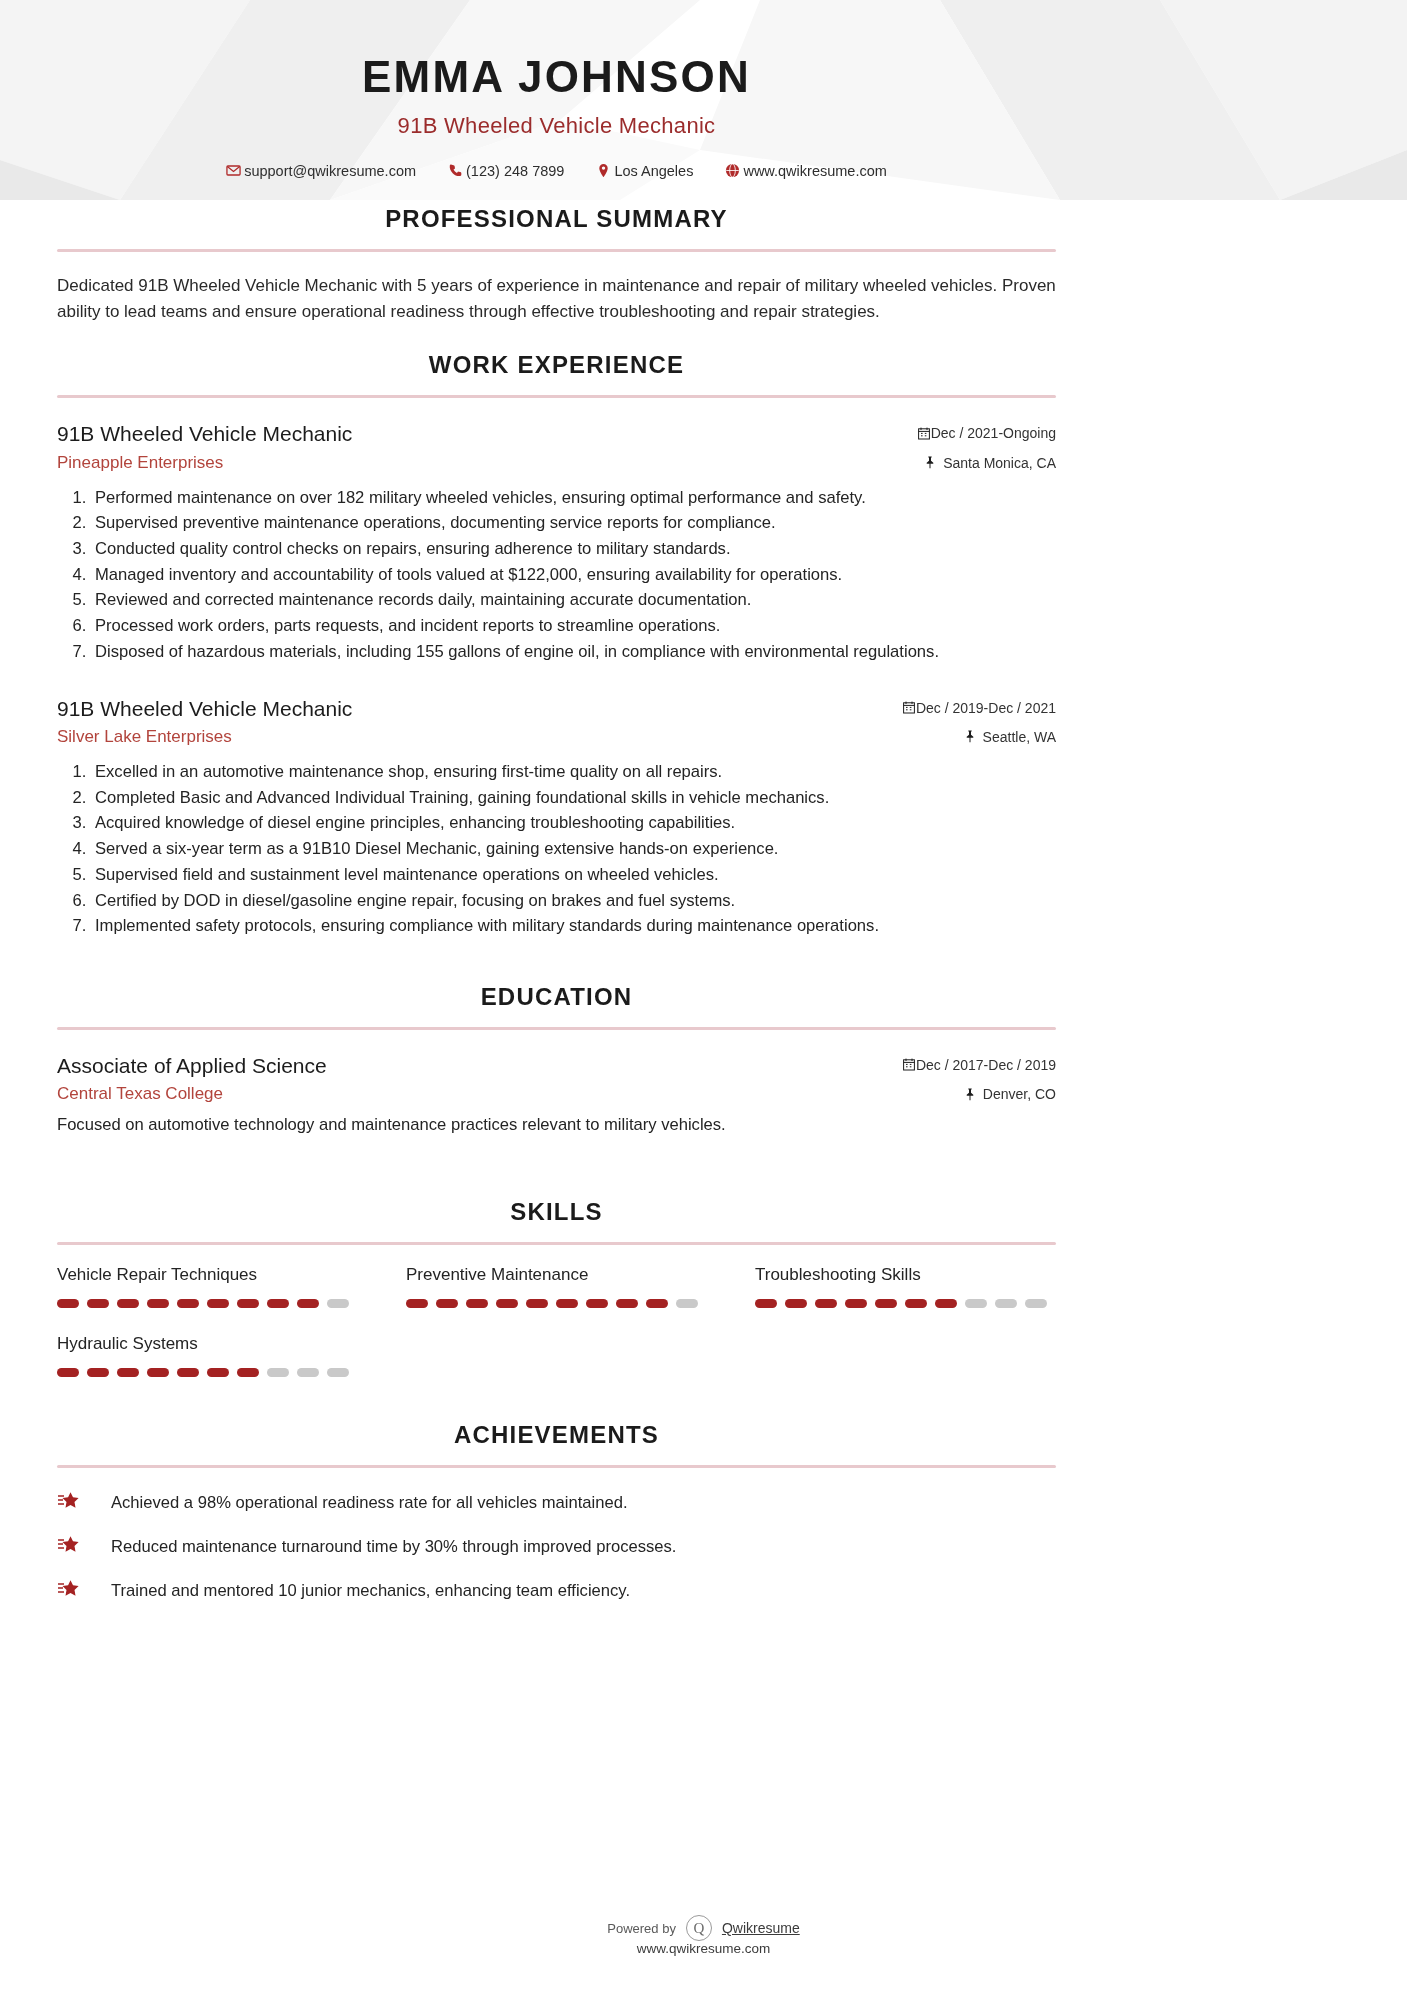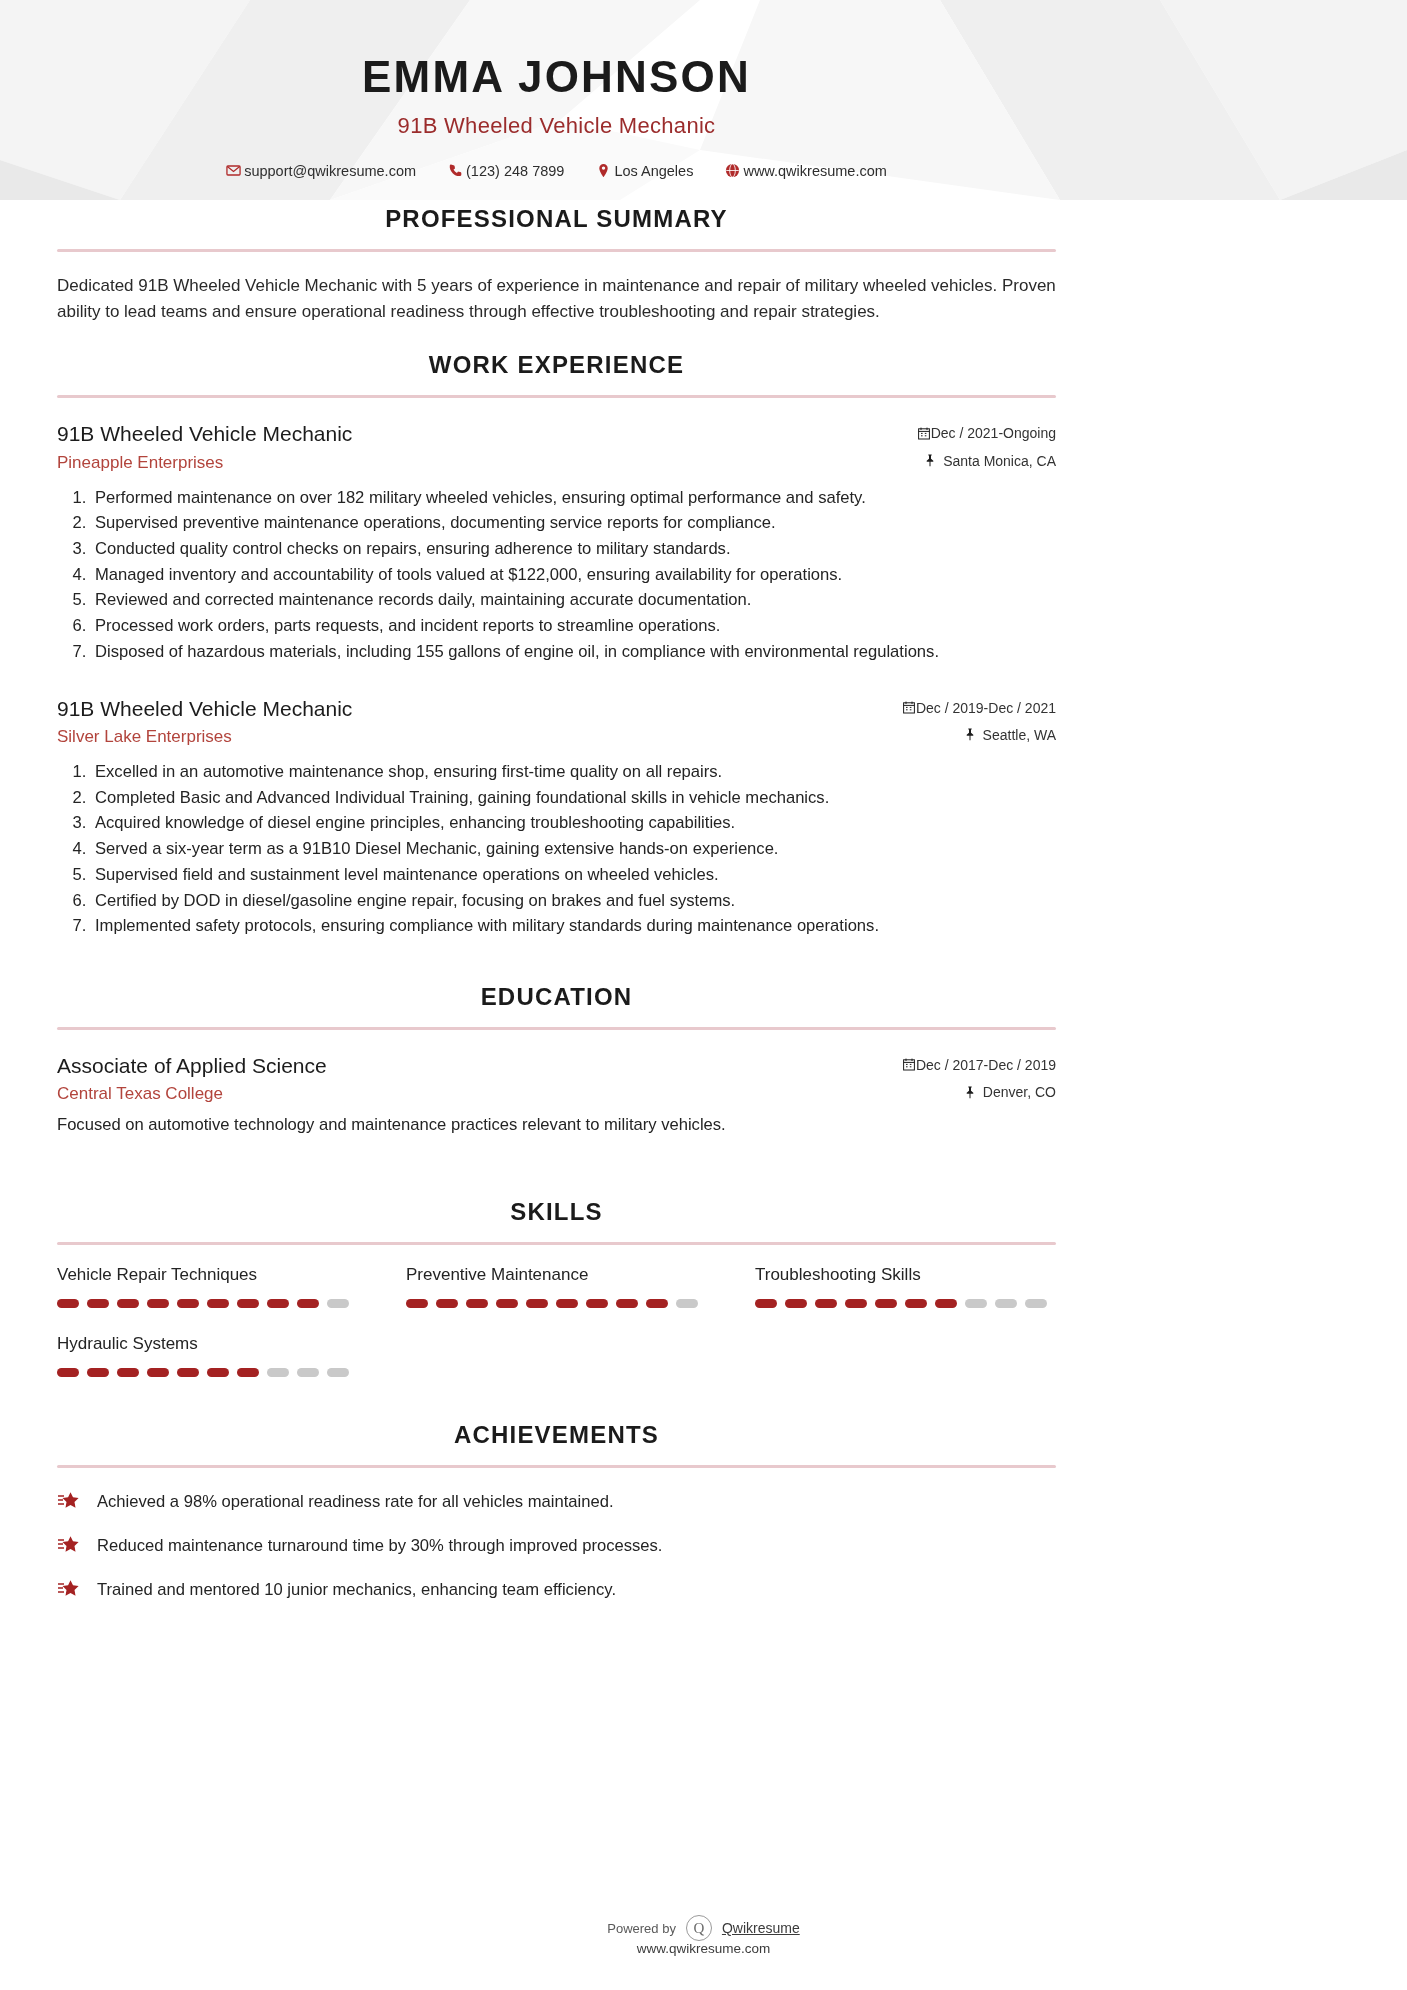--- a/index.html
+++ b/index.html
@@ -125,21 +125,21 @@
     display: inline-flex;
     width: 12px;
     height: 13px;
     color: #1c1c1c;
   }
   .meta-icon svg { display: block; }
 
   .entry-sub {
     display: flex;
     justify-content: space-between;
-    align-items: flex-start;
+    align-items: center;
     margin-top: 5px;
   }
   .entry-company {
     font-size: 17px;
     color: #b2443c;
   }
   .entry-location {
     font-size: 14px;
     color: #333;
     display: flex;
@@ -189,22 +189,22 @@
     height: 9px;
     border-radius: 5px;
     background: #c9c9c9;
   }
   .seg.on { background: #a42222; }
 
   
   .ach-list { margin-top: 22px; }
   .ach-item {
     display: flex;
-    align-items: flex-start;
-    gap: 14px;
+    align-items: center;
+    gap: 28px;
     margin-bottom: 20px;
   }
   .ach-icon {
     width: 26px;
     height: 24px;
     flex: 0 0 26px;
     display: inline-flex;
     align-items: center;
     justify-content: center;
     color: #a42222;

